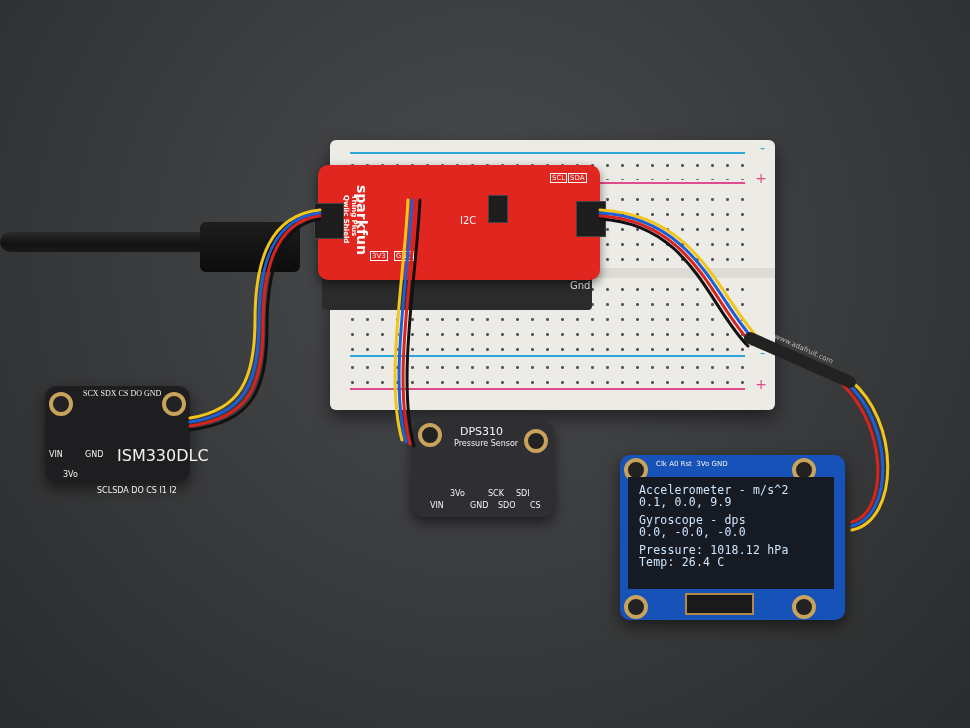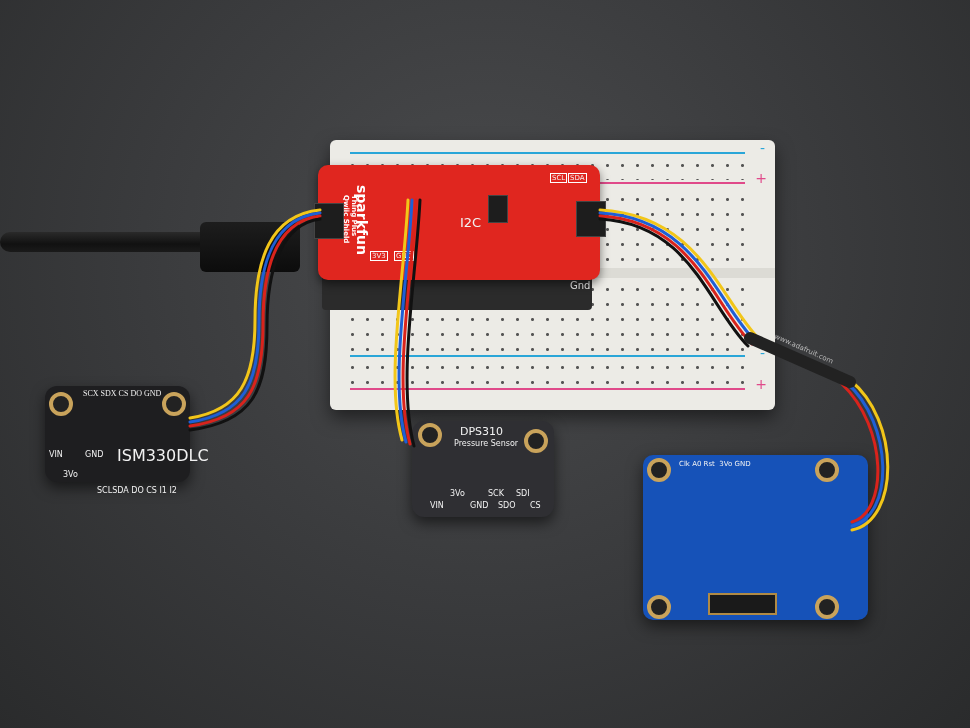--- a/index.html
+++ b/index.html
@@ -24,21 +24,21 @@
   .header-strip{left:322px;top:270px;width:270px;height:40px;background:#2b2b2b;border-radius:4px;}
   .stemma{position:absolute;width:28px;height:34px;background:#1d1d1d;border:1px solid #444;}
   .shield-text{position:absolute;color:#fff;font-family:"DejaVu Sans",sans-serif;font-weight:bold;transform:rotate(90deg);transform-origin:left top;}
   .label{position:absolute;color:#f2f2f2;font-family:"DejaVu Sans",sans-serif;font-size:9px;white-space:nowrap;}
   
   .board-dark{background:#1e1e20;border-radius:12px;box-shadow:0 6px 14px rgba(0,0,0,.55);}
   .ism{left:45px;top:386px;width:145px;height:96px;}
   .dps{left:412px;top:405px;width:142px;height:96px;background:#2f2f33;margin-top:16px;}
   .hole{position:absolute;width:16px;height:16px;border-radius:50%;background:#222;border:4px solid #c9a35b;}
   
-  .oled{left:643px;top:455px;width:225px;height:165px;background:#1652b8;border-radius:10px;box-shadow:0 6px 16px rgba(0,0,0,.55);}
+  .oled{left:620px;top:455px;width:225px;height:165px;background:#1652b8;border-radius:10px;box-shadow:0 6px 16px rgba(0,0,0,.55);}
   .oled-screen{position:absolute;left:8px;top:22px;width:206px;height:112px;background:#161a22;}
   .oled-line{position:absolute;left:11px;color:#cfe6ff;font-size:11.5px;white-space:nowrap;letter-spacing:.2px;}
   .oled-ribbon{position:absolute;left:65px;top:138px;width:65px;height:18px;background:#1a1a1a;border:2px solid #b08a44;}
   
   svg.wires{position:absolute;left:0;top:0;}
 </style>
 </head>
 <body>
 
 <div class="abs usb-cable"></div>
@@ -63,21 +63,21 @@
 <div class="abs header-strip"></div>
 <span class="label" style="left:570px;top:280px;font-size:10px;">Gnd</span>
 
 <div class="abs shield">
   <div class="stemma" style="left:-4px;top:38px;"></div>
   <div class="stemma" style="left:258px;top:36px;"></div>
   <div class="stemma" style="left:170px;top:30px;width:18px;height:26px;"></div>
   <span class="shield-text" style="left:52px;top:20px;font-size:14px;">sparkfun</span>
   <span class="shield-text" style="left:40px;top:30px;font-size:7px;">Thing Plus</span>
   <span class="shield-text" style="left:32px;top:30px;font-size:7px;">Qwiic Shield</span>
-  <span class="label" style="left:142px;top:50px;font-size:13px;">I2C</span>
+  <span class="label" style="left:142px;top:50px;font-size:10px;">I2C</span>
   <span class="label" style="left:232px;top:8px;font-size:7px;border:1px solid #fff;padding:0 1px;">SCL</span>
   <span class="label" style="left:250px;top:8px;font-size:7px;border:1px solid #fff;padding:0 1px;">SDA</span>
   <span class="label" style="left:52px;top:86px;font-size:7px;border:1px solid #fff;padding:0 1px;">3V3</span>
   <span class="label" style="left:76px;top:86px;font-size:7px;border:1px solid #fff;padding:0 1px;">GND</span>
 </div>
 
 <div class="abs board-dark ism">
   <div class="hole" style="left:4px;top:6px;"></div>
   <div class="hole" style="left:117px;top:6px;"></div>
   <span class="label" style="left:38px;top:3px;font-size:8px;font-family:Liberation Serif, serif;">
@@ -107,20 +107,28 @@
 </div>
 
 <div class="abs oled">
   <div class="hole" style="left:4px;top:3px;"></div>
   <div class="hole" style="left:172px;top:3px;"></div>
   <div class="hole" style="left:4px;top:140px;"></div>
   <div class="hole" style="left:172px;top:140px;"></div>
   <span class="label" style="left:36px;top:5px;font-size:7px;">
     <span>Clk</span> <span>A0</span> <span>Rst</span>&nbsp;&nbsp;<span>3Vo</span> <span>GND</span>
   </span>
+  <div class="oled-screen">
+    <div class="oled-line" style="top:6px;">Accelerometer - m/s^2</div>
+    <div class="oled-line" style="top:18px;">0.1, 0.0, 9.9</div>
+    <div class="oled-line" style="top:36px;">Gyroscope - dps</div>
+    <div class="oled-line" style="top:48px;">0.0, -0.0, -0.0</div>
+    <div class="oled-line" style="top:66px;">Pressure: 1018.12 hPa</div>
+    <div class="oled-line" style="top:78px;">Temp: 26.4 C</div>
+  </div>
   <div class="oled-ribbon"></div>
 </div>
 
 <svg class="wires" width="970" height="728">
   <g fill="none" stroke-width="3" stroke-linecap="round">
 
     <path d="M320 210 C 270 215, 255 260, 255 320 C 255 380, 240 410, 190 418" stroke="#f2c619"></path>
     <path d="M320 213 C 274 218, 259 262, 259 322 C 259 384, 244 414, 190 422" stroke="#1e5fd6"></path>
     <path d="M320 216 C 278 221, 263 265, 263 324 C 263 388, 248 418, 190 426" stroke="#d9231c"></path>
     <path d="M320 219 C 282 224, 267 268, 267 326 C 267 392, 252 422, 190 430" stroke="#111"></path>

